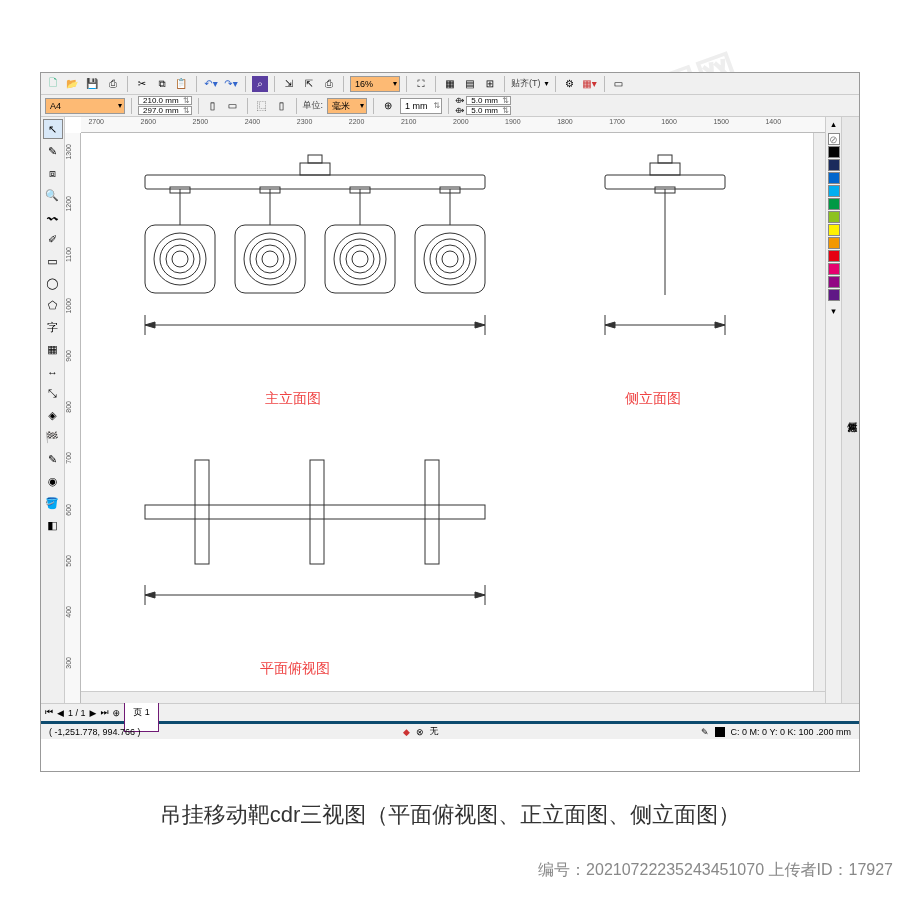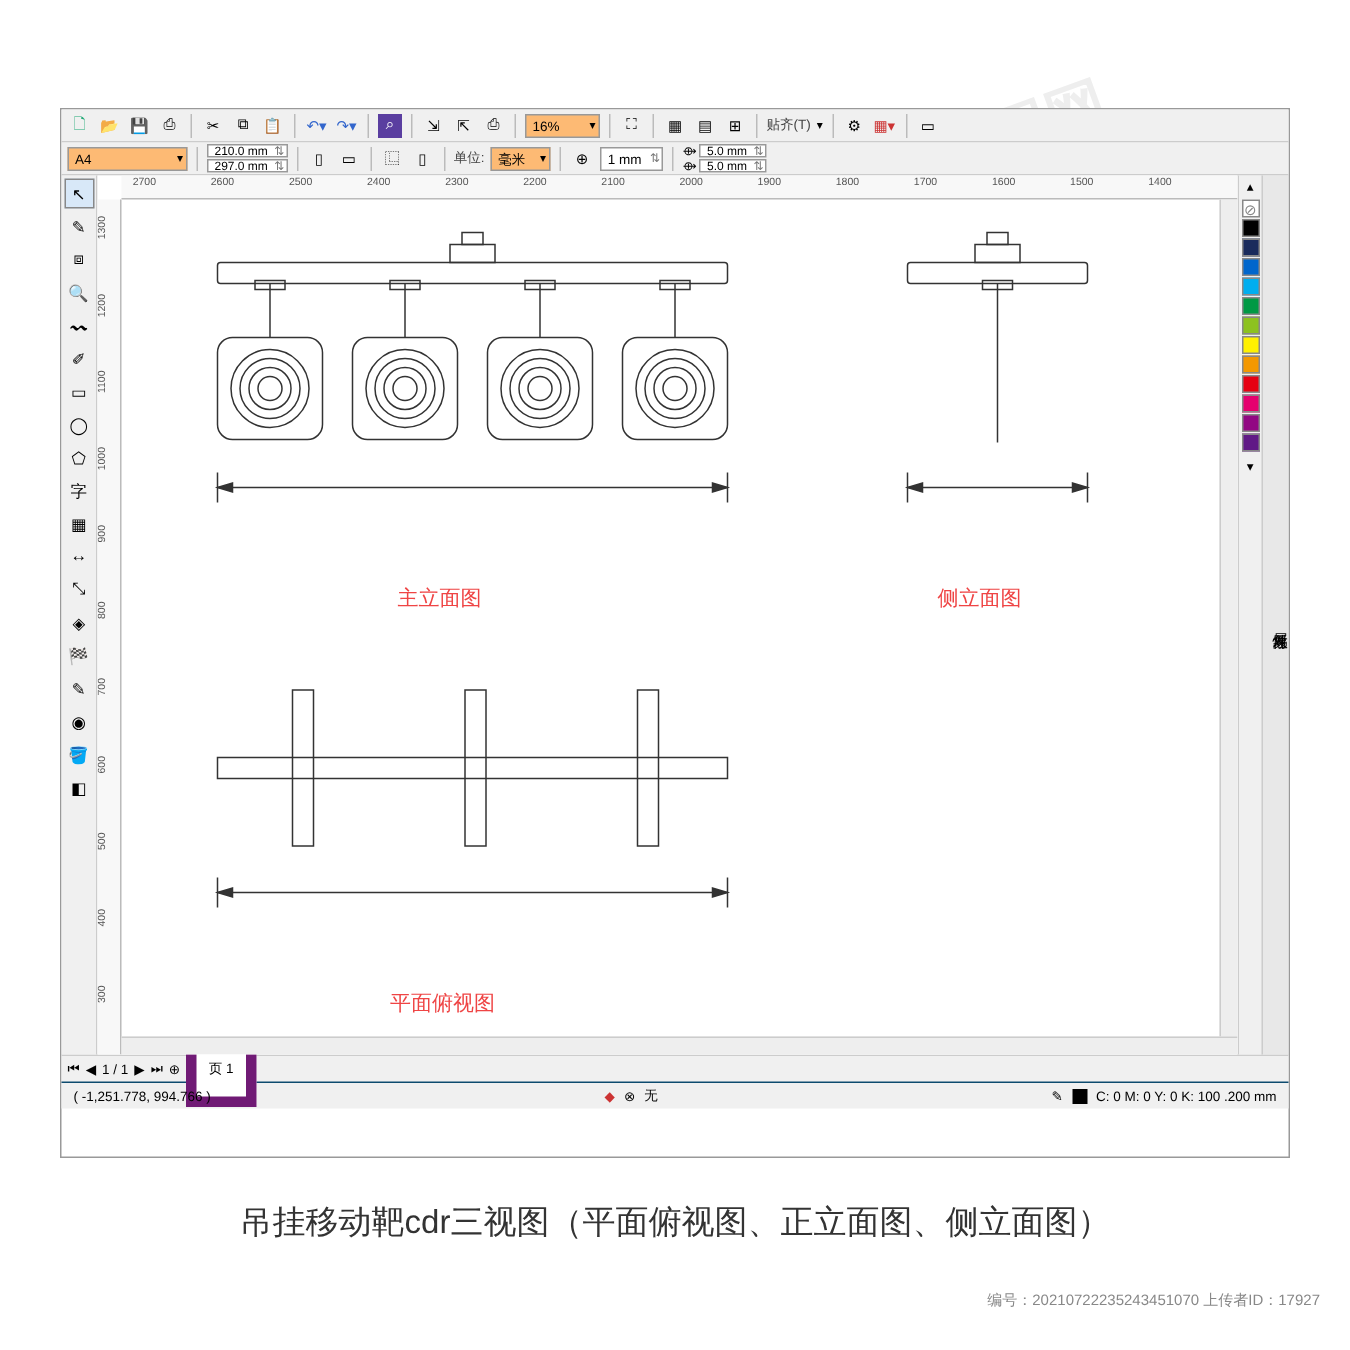--- a/index.html
+++ b/index.html
@@ -21,25 +21,25 @@
 .tool.active { border-color: #888; background: #d8e8f8; }
 .canvas-area { flex: 1; position: relative; background: #fff; overflow: hidden; }
 .hruler { height: 16px; background: #f8f8f8; border-bottom: 1px solid #bbb; margin-left: 16px; position: relative; font-size: 7px; color: #555; }
 .hruler span { position: absolute; top: 1px; }
 .vruler { width: 16px; background: #f8f8f8; border-right: 1px solid #bbb; position: absolute; left: 0; top: 16px; bottom: 0; font-size: 7px; color: #555; }
 .vruler span { position: absolute; left: 0; writing-mode: sideways-lr; }
 .palette { width: 16px; background: #f0f0f0; border-left: 1px solid #ccc; display: flex; flex-direction: column; align-items: center; padding-top: 2px; }
 .swatch { width: 12px; height: 12px; margin-bottom: 1px; border: 1px solid #888; }
 .docker { width: 18px; background: #e8e8e8; border-left: 1px solid #ccc; writing-mode: vertical-rl; text-align: center; padding-top: 8px; font-size: 10px; }
 .pagenav { height: 18px; background: #f0f0f0; border-top: 1px solid #ccc; display: flex; align-items: center; gap: 4px; padding: 0 4px; font-size: 9px; }
-.pagetab { border: 7px solid #701a75; padding: 12px 8px; background: #fff; }
+.pagetab { border: 1px solid #701a75; padding: 12px 8px; background: #fff; }
 .hint { flex: 1; text-align: center; font-style: italic; color: #888; font-size: 9px; }
-.status { height: 18px; background: #f0f0f0; border-top: 1px solid #0c4a6e; display: flex; align-items: center; justify-content: space-between; padding: 0 8px; font-size: 9px; }
+.status { height: 18px; background: #f0f0f0; border-top: 3px solid #0c4a6e; display: flex; align-items: center; justify-content: space-between; padding: 0 8px; font-size: 9px; }
 .caption { position: absolute; top: 800px; left: 0; right: 0; text-align: center; font-size: 22px; color: #333; }
-.meta { position: absolute; top: 860px; right: 20px; font-size: 10px; color: #888; }
+.meta { position: absolute; top: 860px; right: 7px; font-size: 16px; color: #888; }
 .drawing { position: absolute; inset: 0; }
 .dlabel { position: absolute; font-size: 14px; color: #ef4444; margin-top: 48px; }
 .proplabel { font-size: 9px; color: #444; }
 .scrollbar-h { position: absolute; bottom: 0; left: 16px; right: 0; height: 12px; background: #eee; border-top: 1px solid #ccc; }
 .scrollbar-v { position: absolute; top: 16px; right: 0; bottom: 12px; width: 12px; background: #eee; border-left: 1px solid #ccc; }
 </style>
 </head>
 <body>
 
 <div class="wm" style="top:60px;left:620px">汇图网</div>

